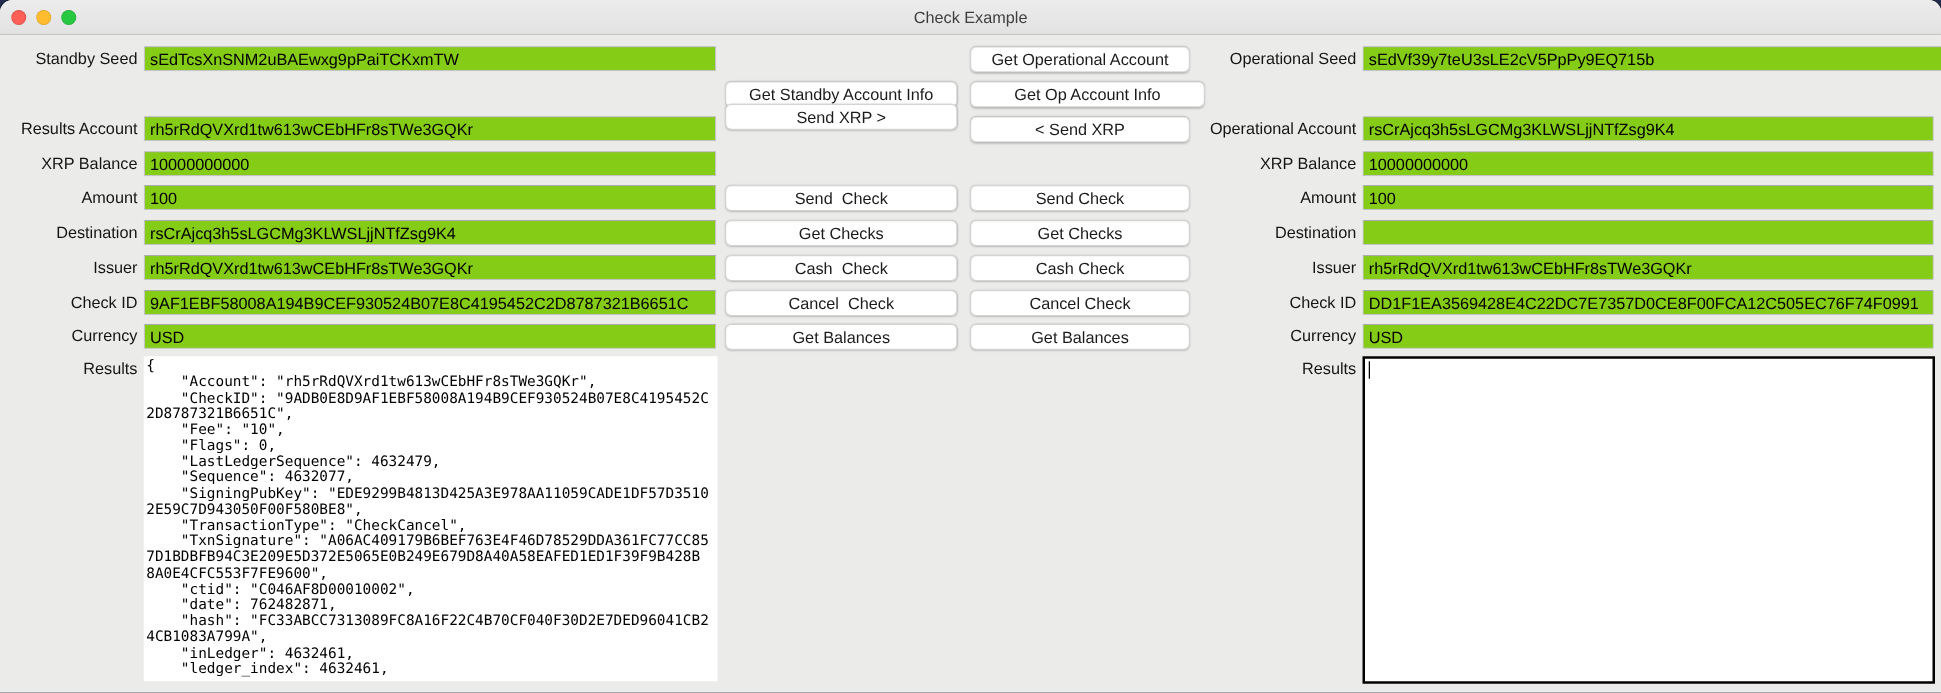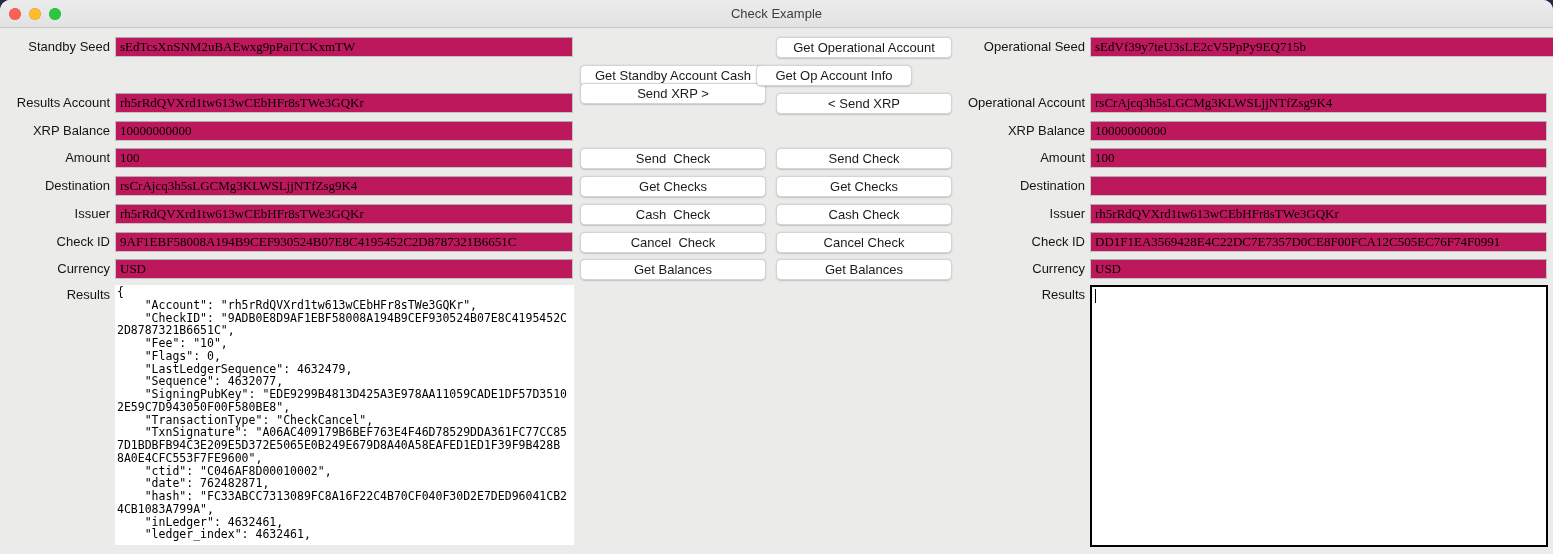--- a/index.html
+++ b/index.html
@@ -30,23 +30,23 @@
   .light.red{left:9px;background:#ff5f57;box-shadow:inset 0 0 0 .5px rgba(0,0,0,.15);}
   .light.yellow{left:29px;background:#febc2e;box-shadow:inset 0 0 0 .5px rgba(0,0,0,.15);}
   .light.green{left:49px;background:#28c840;box-shadow:inset 0 0 0 .5px rgba(0,0,0,.15);}
   
   .lbl{
     position:absolute;height:20px;line-height:20px;
     font-size:13px;color:#151515;text-align:right;white-space:nowrap;
   }
   .entry{
     position:absolute;height:20px;box-sizing:border-box;
-    background:#be185d;border:1px solid #c3c3c3;border-top-color:#ababab;
+    background:#84cc16;border:1px solid #c3c3c3;border-top-color:#ababab;
     border-radius:1px;
-    font-family:Liberation Serif, serif;font-size:13px;color:#000;
+    font-family:Liberation Sans, sans-serif;font-size:13px;color:#000;
     padding:0 4px;outline:none;
   }
   .btn{
     position:absolute;height:21px;box-sizing:border-box;
     background:#ffffff;border:1px solid rgba(0,0,0,.17);border-radius:5px;
     box-shadow:0 .5px 1.5px rgba(0,0,0,.18);
     font-family:"Liberation Sans",sans-serif;font-size:13px;color:#1b1b1b;
     text-align:center;line-height:18px;white-space:pre;
     padding:0;cursor:default;
   }
@@ -118,30 +118,30 @@
 7D1BDBFB94C3E209E5D372E5065E0B249E679D8A40A58EAFED1ED1F39F9B428B
 8A0E4CFC553F7FE9600",
     "ctid": "C046AF8D00010002",
     "date": 762482871,
     "hash": "FC33ABCC7313089FC8A16F22C4B70CF040F30D2E7DED96041CB2
 4CB1083A799A",
     "inLedger": 4632461,
     "ledger_index": 4632461,</pre>
   </div>
 
-  <button class="btn" style="left:580px;top:65px;width:186px">Get Standby Account Cash</button>
+  <button class="btn" style="left:580px;top:65px;width:186px">Get Standby Account Info</button>
   <button class="btn" style="left:580px;top:83px;width:186px">Send XRP &gt;</button>
   <button class="btn" style="left:580px;top:148px;width:186px">Send  Check</button>
   <button class="btn" style="left:580px;top:176px;width:186px">Get Checks</button>
   <button class="btn" style="left:580px;top:204px;width:186px">Cash  Check</button>
   <button class="btn" style="left:580px;top:232px;width:186px">Cancel  Check</button>
   <button class="btn" style="left:580px;top:259px;width:186px">Get Balances</button>
 
   <button class="btn" style="left:776px;top:37px;width:176px">Get Operational Account</button>
-  <button class="btn" style="left:756px;top:65px;width:156px">Get Op Account Info</button>
+  <button class="btn" style="left:776px;top:65px;width:188px">Get Op Account Info</button>
   <button class="btn" style="left:776px;top:93px;width:176px">&lt; Send XRP</button>
   <button class="btn" style="left:776px;top:148px;width:176px">Send Check</button>
   <button class="btn" style="left:776px;top:176px;width:176px">Get Checks</button>
   <button class="btn" style="left:776px;top:204px;width:176px">Cash Check</button>
   <button class="btn" style="left:776px;top:232px;width:176px">Cancel Check</button>
   <button class="btn" style="left:776px;top:259px;width:176px">Get Balances</button>
 
   <div class="lbl" style="left:930px;top:37px;width:155px">Operational Seed</div>
   <input class="entry" style="left: 1090px; top: 37px; width: 546px;" readonly="" value="sEdVf39y7teU3sLE2cV5PpPy9EQ715b">
 

